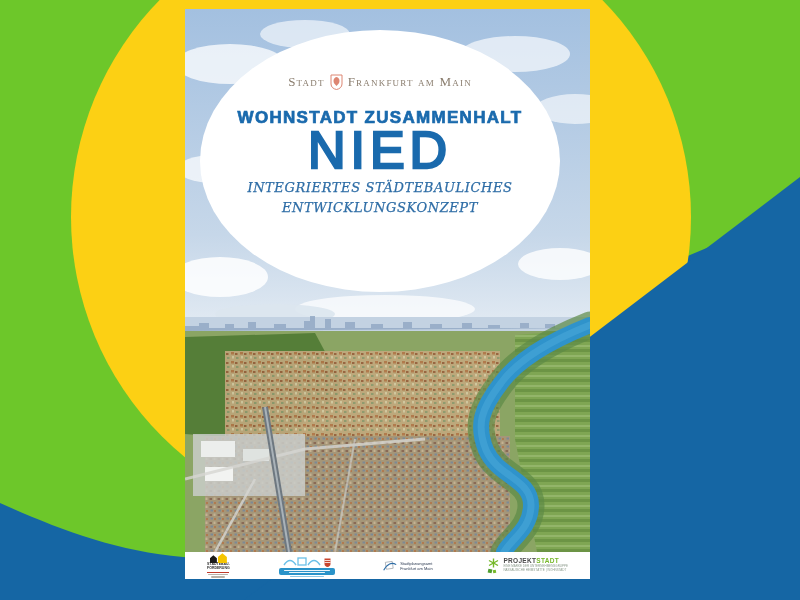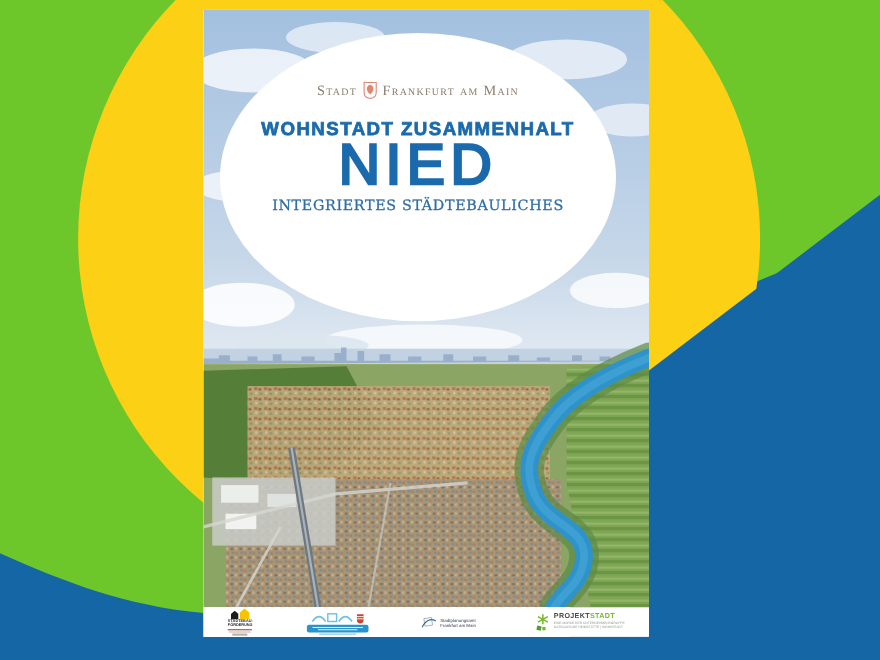--- a/index.html
+++ b/index.html
@@ -18,21 +18,21 @@
         display:flex;flex-direction:column;align-items:center;}
   .citylogo{margin-top:44px;display:flex;align-items:center;gap:5px;
             font-family:"Liberation Serif",serif;font-variant:small-caps;
             font-size:13px;letter-spacing:1.2px;color:#8a7d6e;}
   .crest{width:13px;height:16px;display:block;}
   .kicker{margin-top:18px;font-size:17px;font-weight:700;color:#1a6aad;
           letter-spacing:1.3px;-webkit-text-stroke:.7px #1a6aad;}
   .bigtitle{margin-top:-4px;font-size:52px;font-weight:400;color:#1a6aad;
             letter-spacing:5px;-webkit-text-stroke:2.5px #1a6aad;line-height:1.0;}
   .subtitle{margin-top:2px;text-align:center;font-family:"DejaVu Serif",serif;
-            font-size:13px;line-height:1.5;color:#2e6da6;
+            font-style:italic;font-size:13px;line-height:1.5;color:#2e6da6;
             letter-spacing:.6px;-webkit-text-stroke:.25px #2e6da6;}
 
   
   #logobar{position:absolute;left:0;bottom:0;width:405px;height:27px;background:#fff;
            display:flex;align-items:center;justify-content:space-between;
            padding:0 22px;box-sizing:border-box;}
   .logo{display:flex;flex-direction:column;align-items:center;justify-content:center;}
 
   
   .houses{display:flex;align-items:flex-end;gap:1px;height:10px;}
@@ -146,20 +146,21 @@
         <svg class="crest" viewBox="0 0 13 16" aria-hidden="true">
           <path d="M1,1 h11 v9 c0,3 -2.5,5 -5.5,5.5 C3.5,15 1,13 1,10 Z" fill="none" stroke="#dd8672" stroke-width="1"></path>
           <path d="M6.5,3 C4.5,3.5 3.5,5 3.5,7 C3.5,9 5,10.5 6.5,12 C8,10.5 9.5,9 9.5,7 C9.5,5 8.5,3.5 6.5,3 Z" fill="#dd8672"></path>
         </svg>
         <span>Frankfurt am Main</span>
       </div>
       <div class="kicker">WOHNSTADT ZUSAMMENHALT</div>
       <div class="bigtitle">NIED</div>
       <div class="subtitle">
         <span>INTEGRIERTES STÄDTEBAULICHES</span><br>
+        <span>ENTWICKLUNGSKONZEPT</span>
       </div>
     </div>
 
     <div id="logobar">
 
       <div class="logo">
         <div class="houses">
           <div class="house-black"></div>
           <div class="house-yellow"></div>
         </div>

